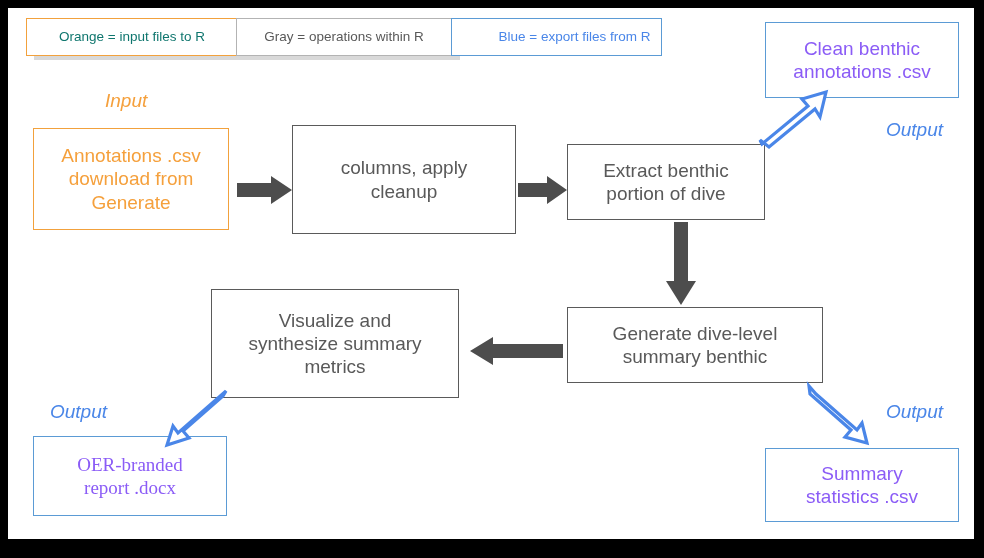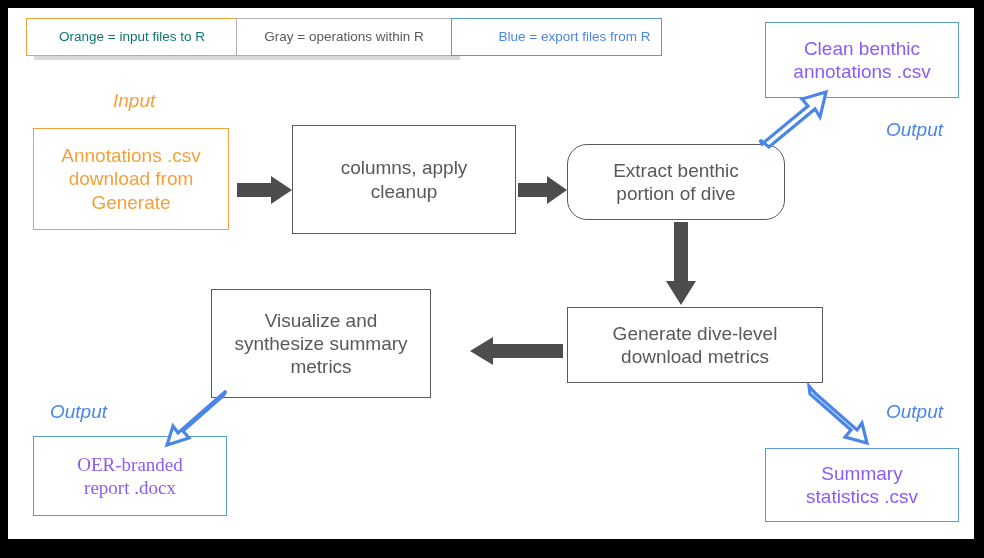--- a/index.html
+++ b/index.html
@@ -99,21 +99,21 @@
   </div>
 
   <div class="box legend gray" style="left:228px; top:10px; width:216px;text-align:right;">
     <span class="txt">Gray = operations within R</span>
   </div>
 
   <div class="box legend blue" style="left:443px; top:10px; width:211px;">
     <span class="txt">Blue = export files from R</span>
   </div>
 
-  <div class="side-label input" style="left:97px; top:82px;margin-left:8px;">Input</div>
+  <div class="side-label input" style="left:97px; top:82px;">Input</div>
 
   <div class="side-label output" style="left:878px; top:111px;">Output</div>
 
   <div class="side-label output" style="left:42px; top:393px;">Output</div>
 
   <div class="side-label output" style="left:878px; top:393px;">Output</div>
 
   <div class="box box-orange" style="left:25px; top:120px; width:196px; height:102px;">
     <div>
       <span class="txt">Annotations .csv</span>
@@ -122,42 +122,42 @@
     </div>
   </div>
 
   <div class="box box-gray" style="left:284px; top:117px; width:224px; height:109px;">
     <div>
       <span class="txt">columns, apply</span>
       <span class="txt">cleanup</span>
     </div>
   </div>
 
-  <div class="box box-gray" style="left:559px; top:136px; width:218px; height:76px;border-radius:20px;">
+  <div class="box box-gray" style="left:559px; top:136px; width:198px; height:76px;">
     <div>
       <span class="txt">Extract benthic</span>
       <span class="txt">portion of dive</span>
     </div>
   </div>
 
   <div class="box box-blue" style="left:757px; top:14px; width:194px; height:76px;">
     <div>
       <span class="txt">Clean benthic</span>
       <span class="txt">annotations .csv</span>
     </div>
   </div>
 
   <div class="box box-gray" style="left:559px; top:299px; width:256px; height:76px;">
     <div>
       <span class="txt">Generate dive-level</span>
-      <span class="txt">download metrics</span>
-    </div>
-  </div>
-
-  <div class="box box-gray" style="left:203px; top:281px; width:220px; height:109px;">
+      <span class="txt">summary benthic</span>
+    </div>
+  </div>
+
+  <div class="box box-gray" style="left:203px; top:281px; width:248px; height:109px;">
     <div>
       <span class="txt">Visualize and</span>
       <span class="txt">synthesize summary</span>
       <span class="txt">metrics</span>
     </div>
   </div>
 
   <div class="box box-blue" style="left:25px; top:428px; width:194px; height:80px;font-family:Liberation Serif, serif;">
     <div>
       <span class="txt">OER-branded</span>

